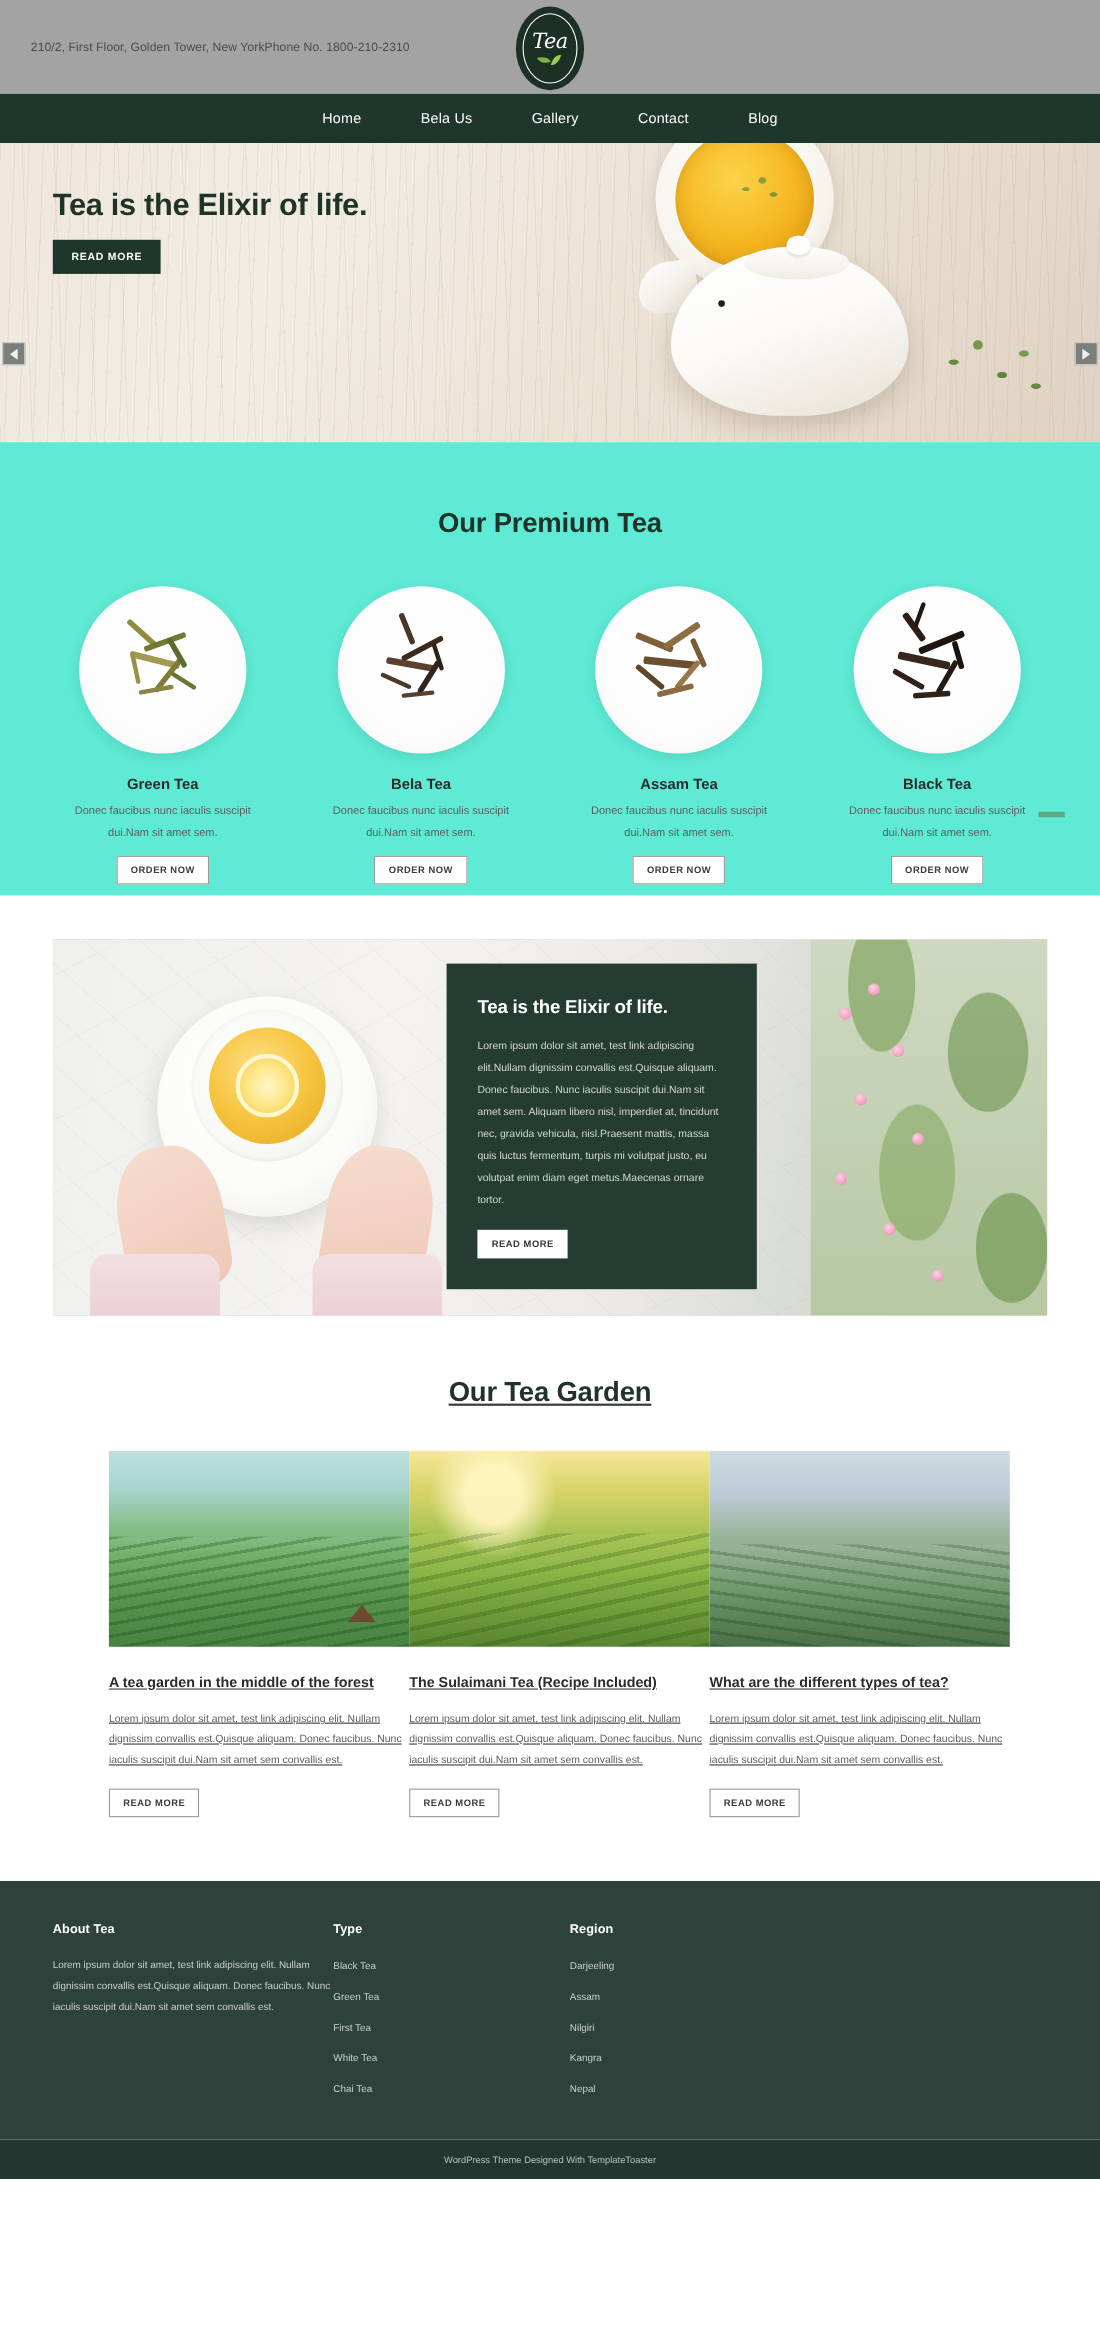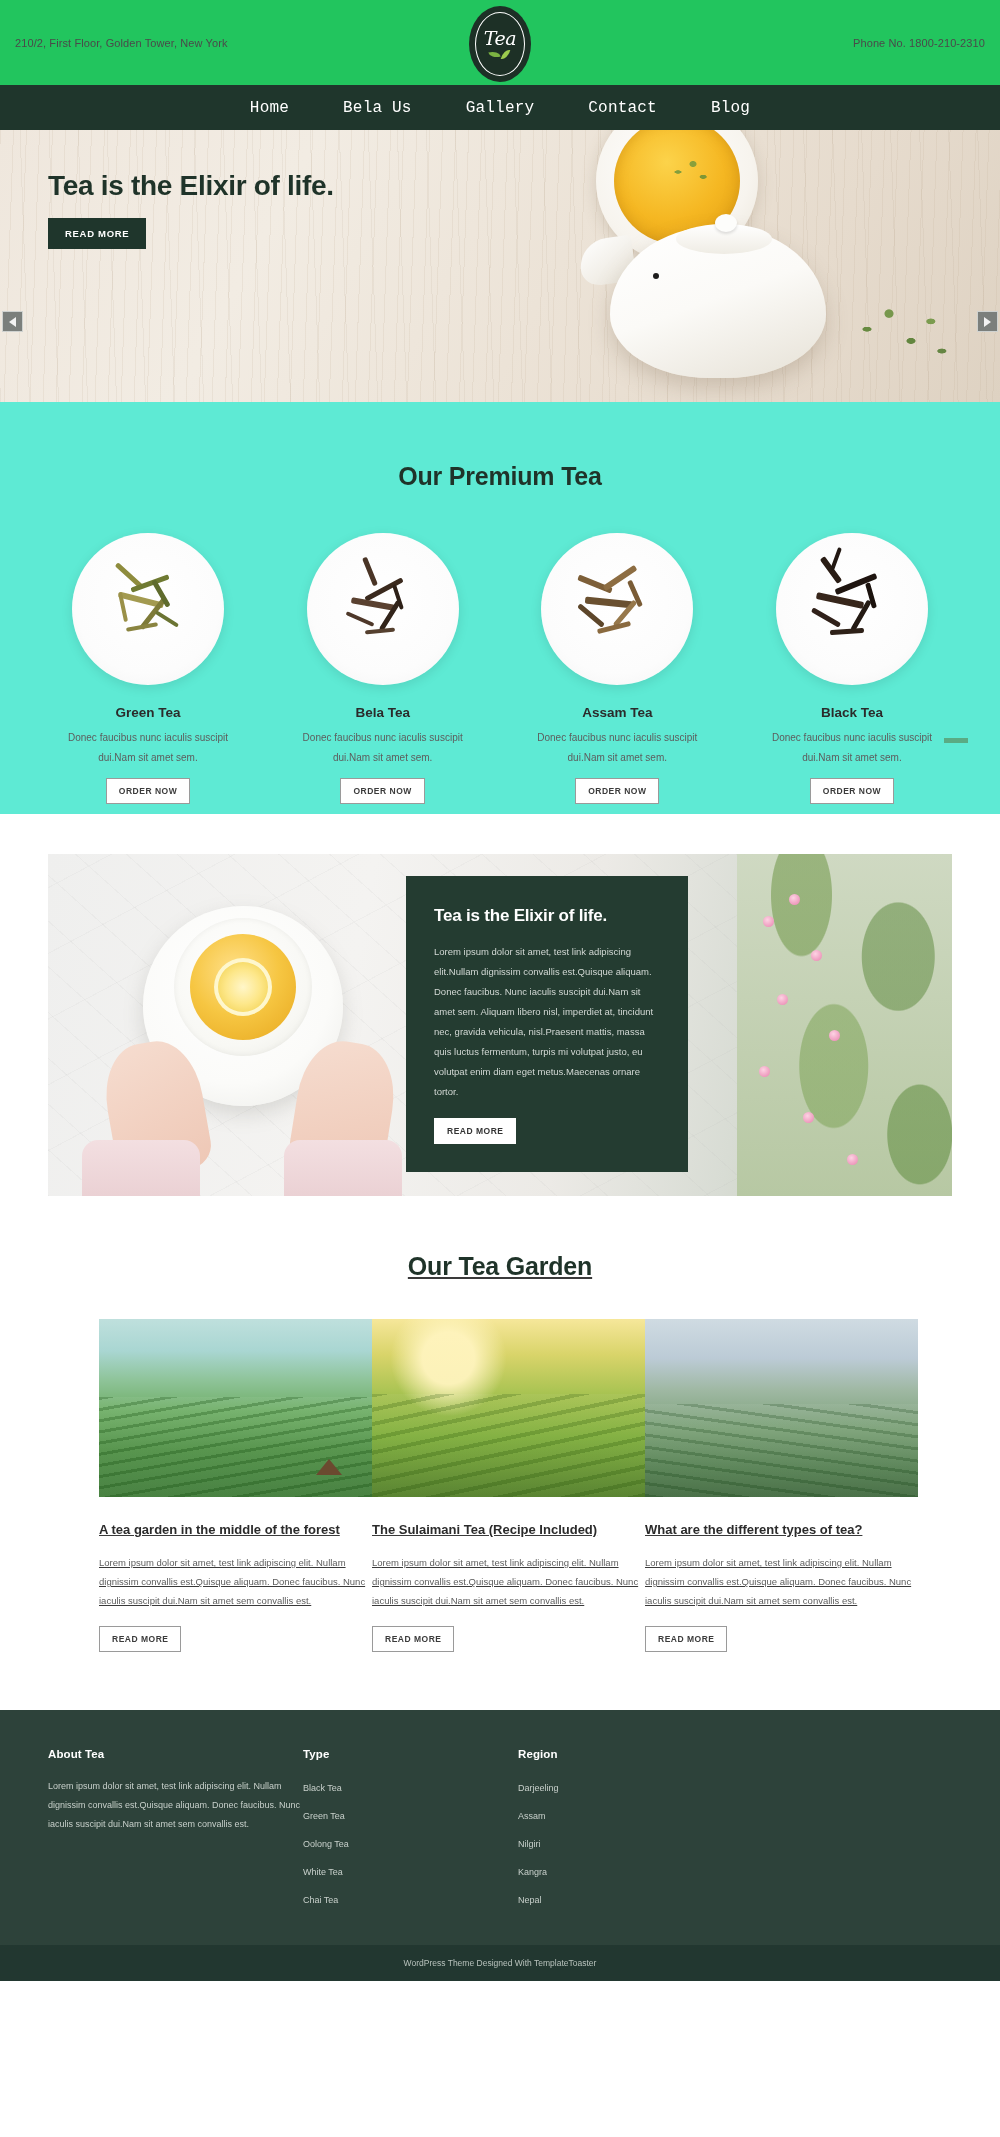--- a/index.html
+++ b/index.html
@@ -8,26 +8,25 @@
     width: 1000px;
     background: #ffffff;
     font-family: "Liberation Sans", sans-serif;
     color: #3a3a3a;
   }
   body { width: 1000px; overflow-x: hidden; }
 
   
   .topbar {
     height: 85px;
-    background: #22c55e;
+    background: #a3a3a3;
     position: relative;
     display: flex;
     align-items: center;
-    justify-content: space-between;
-    padding: 0 15px;
+    padding: 0 28px;
   }
   .topbar-addr, .topbar-phone {
     font-size: 11px;
     color: #4a4a4a;
     letter-spacing: .1px;
   }
   .logo-wrap {
     position: absolute;
     left: 50%;
     top: 6px;
@@ -76,25 +75,24 @@
   .nav {
     height: 45px;
     background: #1f362c;
     display: flex;
     align-items: center;
     justify-content: center;
     gap: 0px;
   }
   .nav a {
     color: #ffffff;
-    font-size: 16px;
+    font-size: 13px;
     text-decoration: none;
     padding: 0 27px;
     letter-spacing: .2px;
-    font-family: Liberation Mono, monospace;
   }
   .nav a.active { color: #ffffff; }
 
   
   .hero {
     position: relative;
     height: 272px;
     overflow: hidden;
     background: #e9e0d6;
   }
@@ -668,21 +666,21 @@
 <footer class="footer">
   <div class="fcol-1">
     <h4>About Tea</h4>
     <p>Lorem ipsum dolor sit amet, test link adipiscing elit. Nullam dignissim convallis est.Quisque aliquam. Donec faucibus. Nunc iaculis suscipit dui.Nam sit amet sem convallis est.</p>
   </div>
   <div class="fcol-2">
     <h4>Type</h4>
     <ul>
       <li><a href="#">Black Tea</a></li>
       <li><a href="#">Green Tea</a></li>
-      <li><a href="#">Oolong Tea</a></li>
+      <li><a href="#">First Tea</a></li>
       <li><a href="#">White Tea</a></li>
       <li><a href="#">Chai Tea</a></li>
     </ul>
   </div>
   <div class="fcol-3">
     <h4>Region</h4>
     <ul>
       <li><a href="#">Darjeeling</a></li>
       <li><a href="#">Assam</a></li>
       <li><a href="#">Nilgiri</a></li>

